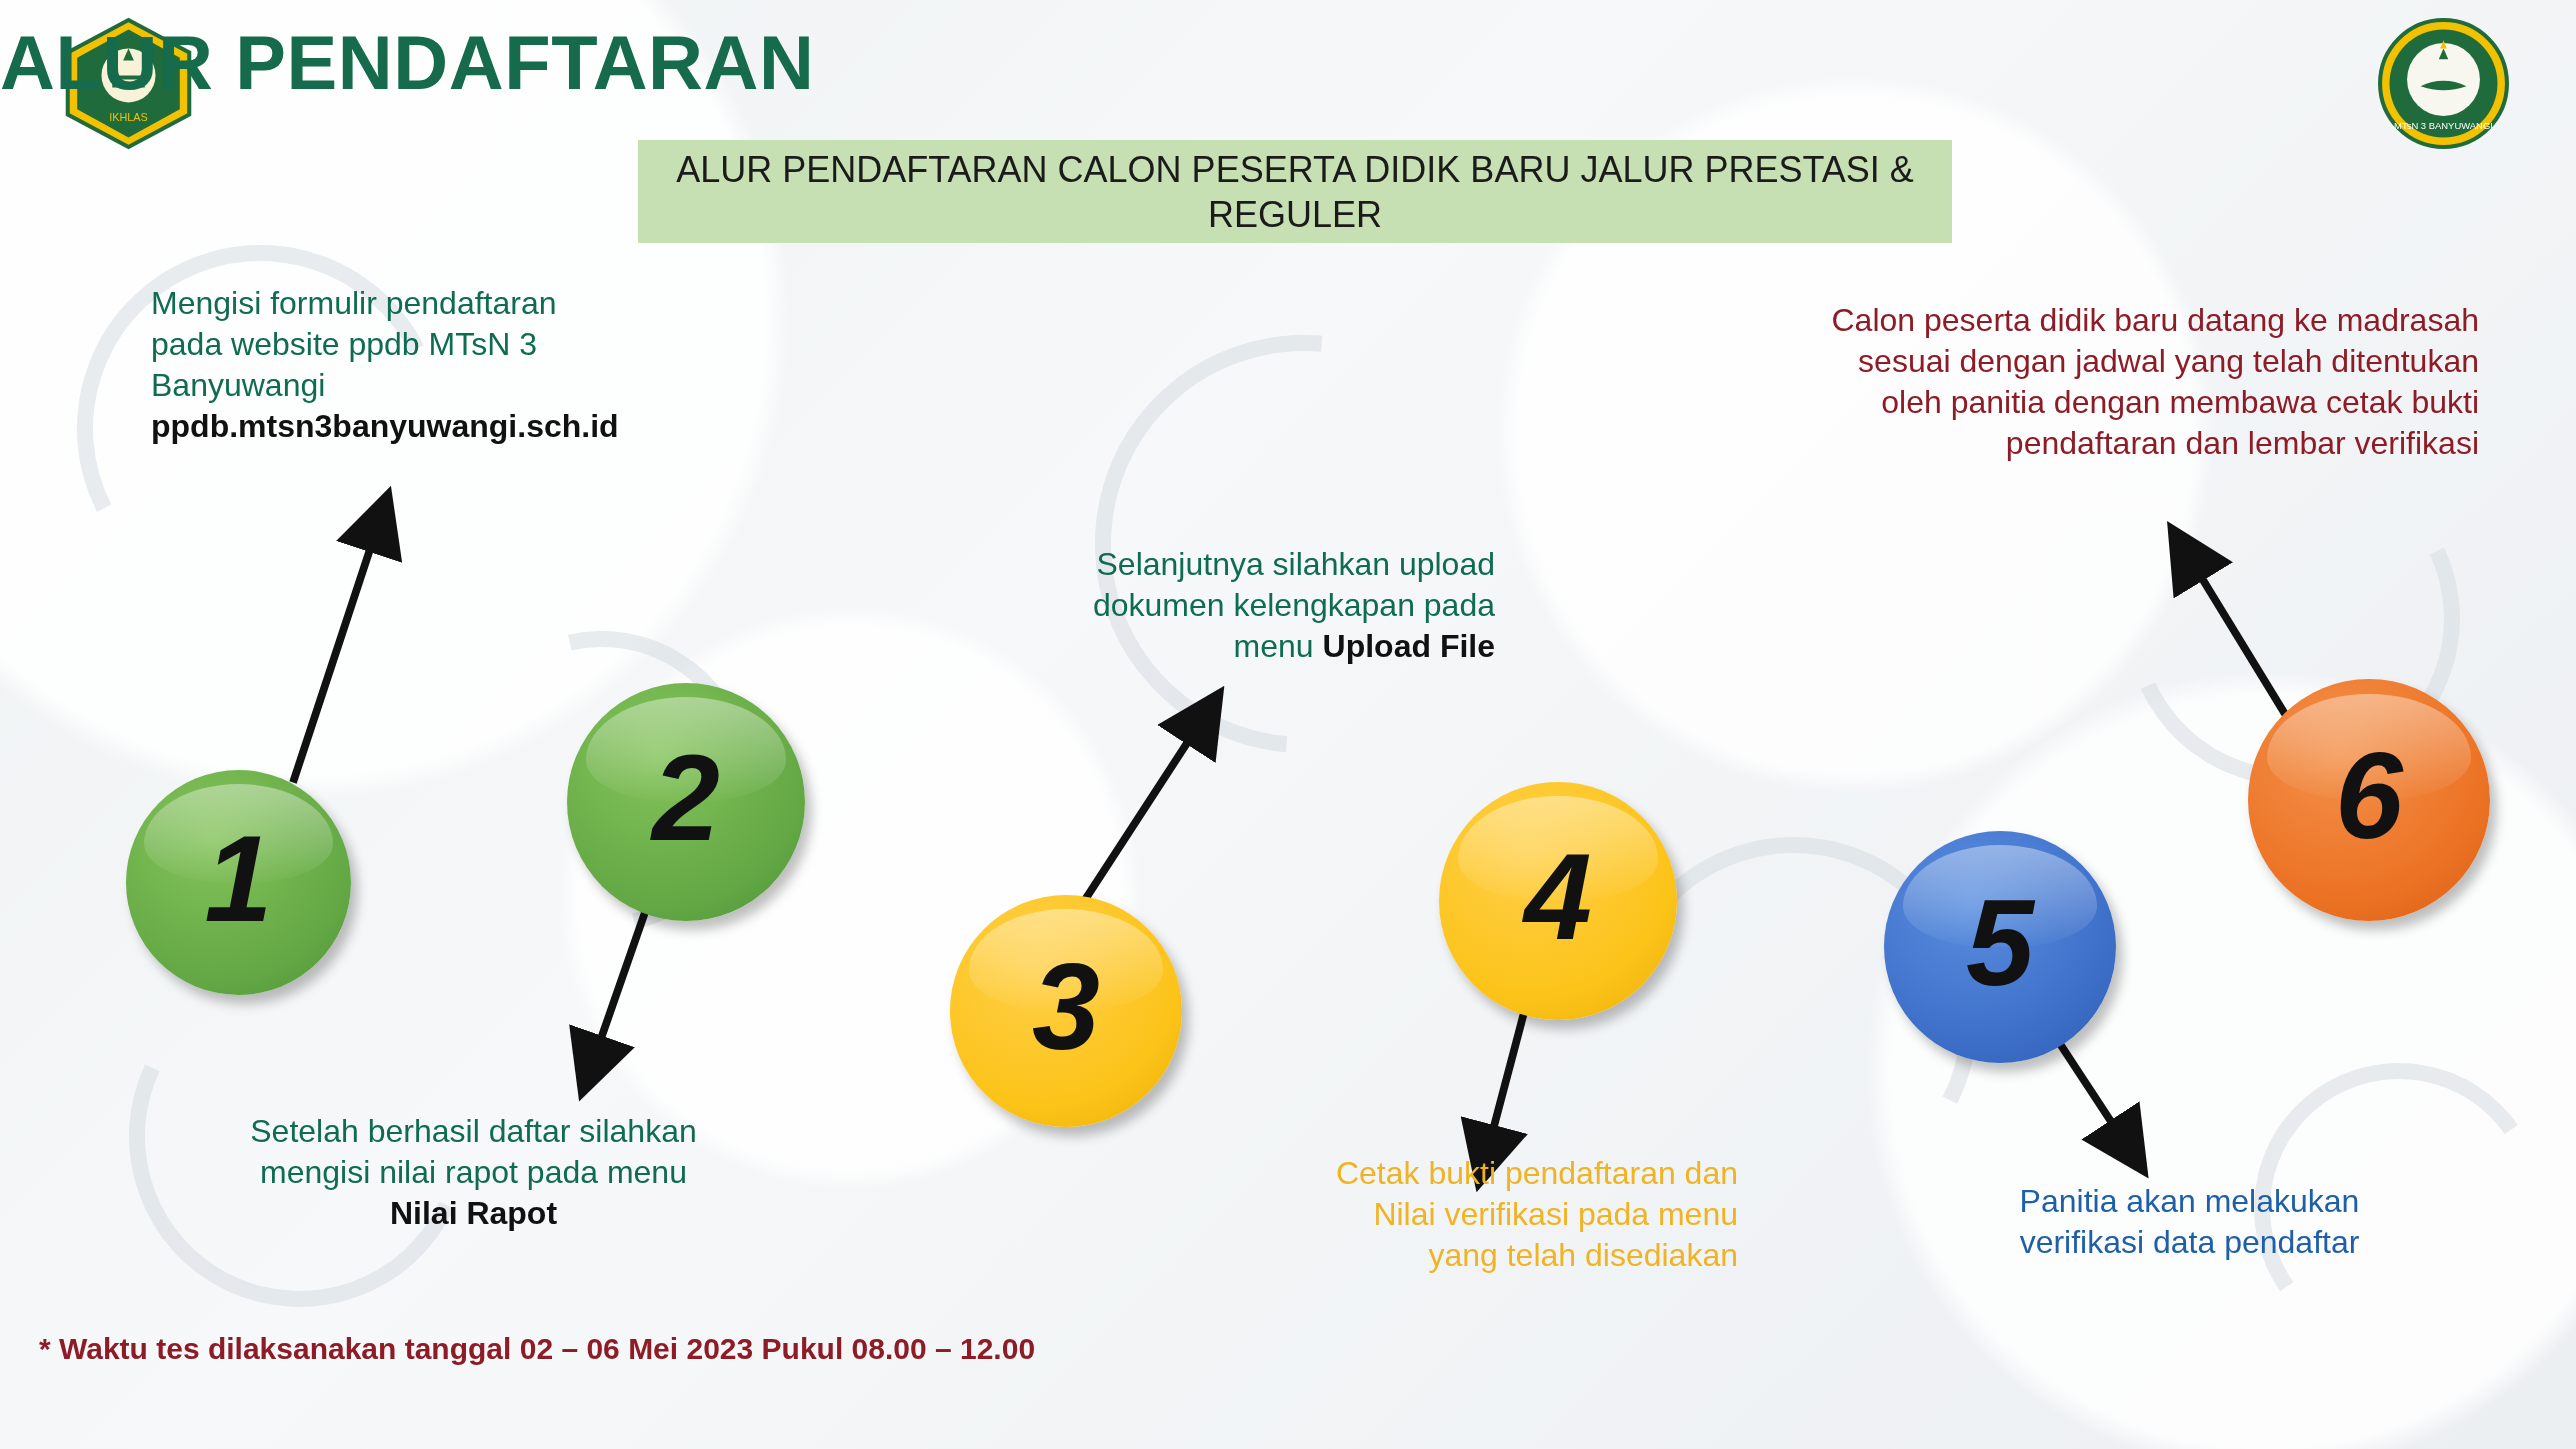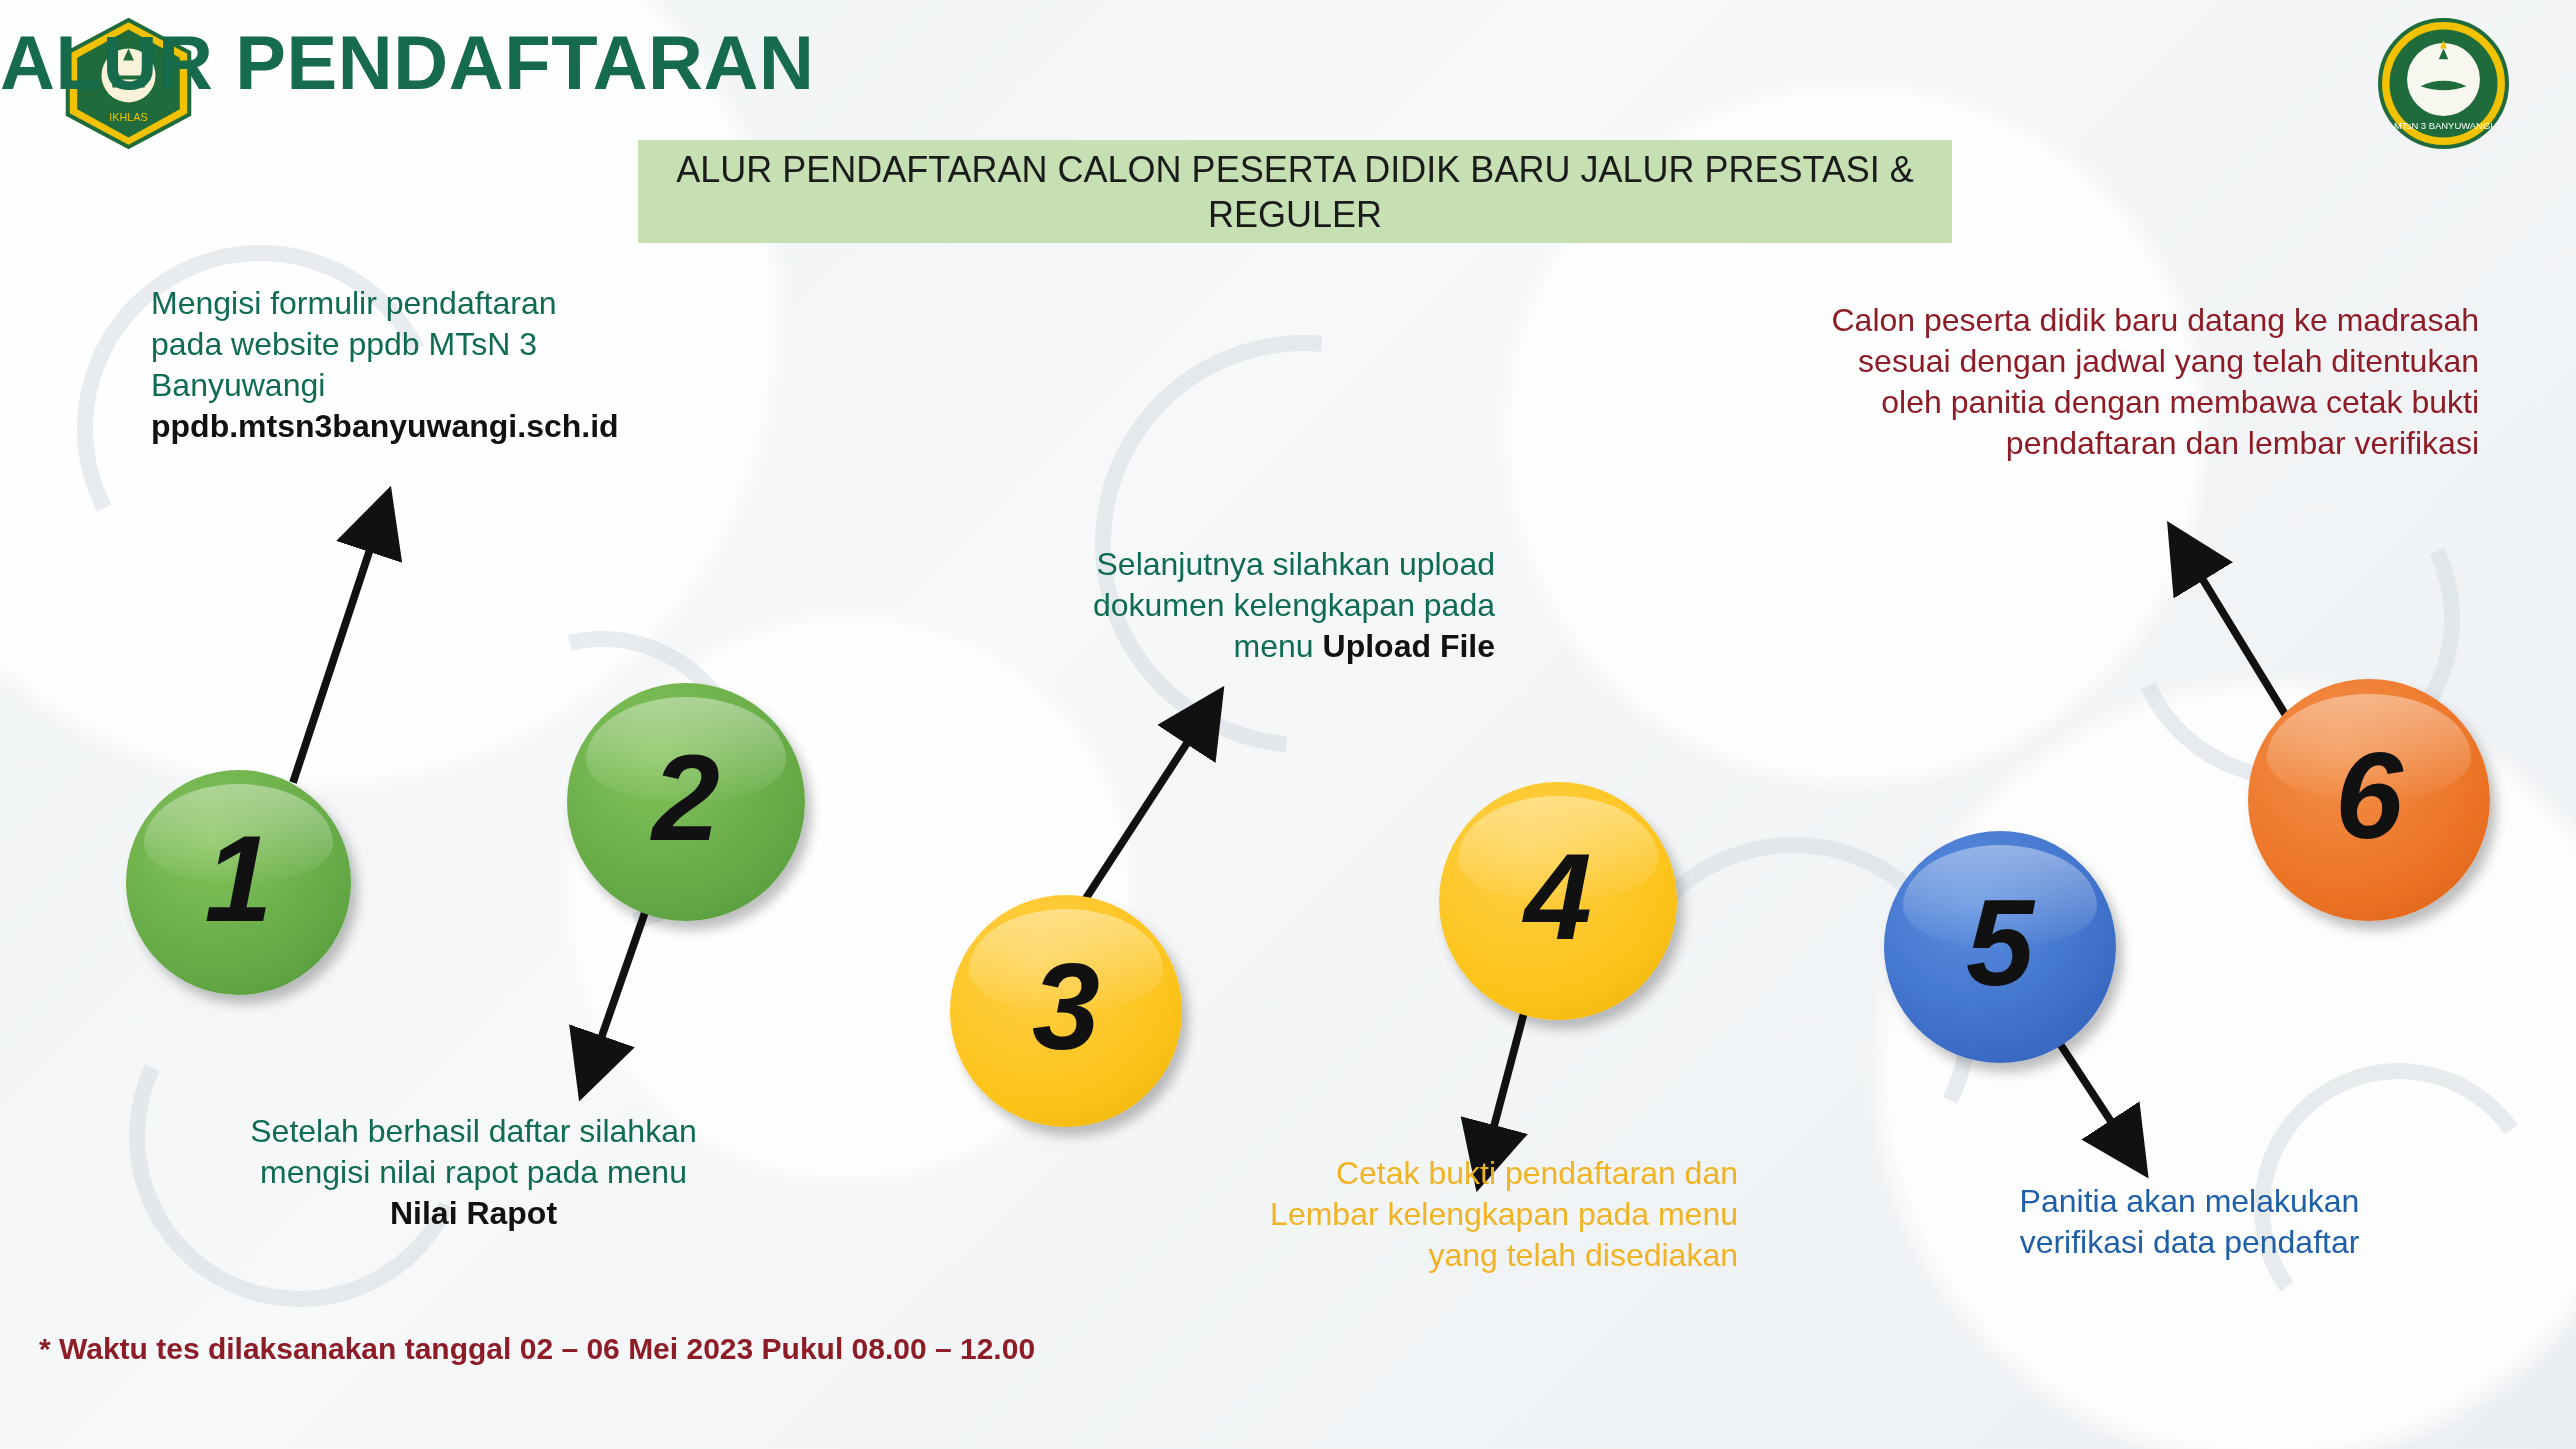--- a/index.html
+++ b/index.html
@@ -243,21 +243,21 @@
   <div class="caption al-right t-green" style="left:857px; top:544px; width:638px;">
     <div>Selanjutnya silahkan upload</div>
     <div>dokumen kelengkapan pada</div>
     <div>
       <span>menu </span><span class="t-dark" style="font-weight:bold;text-align:center;">Upload File</span>
     </div>
   </div>
 
   <div class="caption al-right t-yellow" style="left:1133px; top:1153px; width:605px;">
     <div>Cetak bukti pendaftaran dan</div>
-    <div>Lembar kelengkapan pada menu</div>
+    <div>Nilai verifikasi pada menu</div>
     <div>yang telah disediakan</div>
   </div>
 
   <div class="caption al-center t-blue" style="left:1935px; top:1153px; width:509px;">
     <div>Panitia akan melakukan</div>
     <div>verifikasi data pendaftar</div>
   </div>
 
   <div class="caption al-right t-maroon" style="left:1404px; top:300px; width:1075px;">
     <div>Calon peserta didik baru datang ke madrasah</div>

